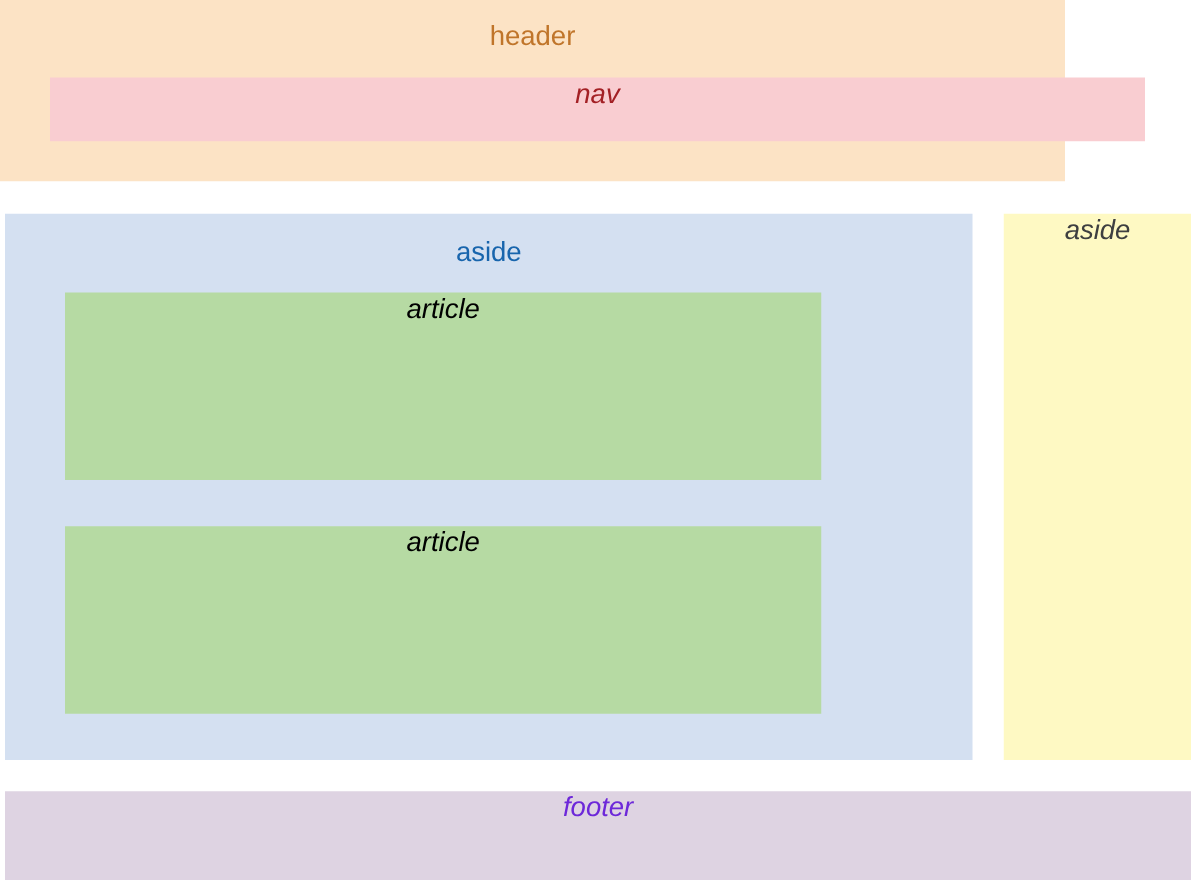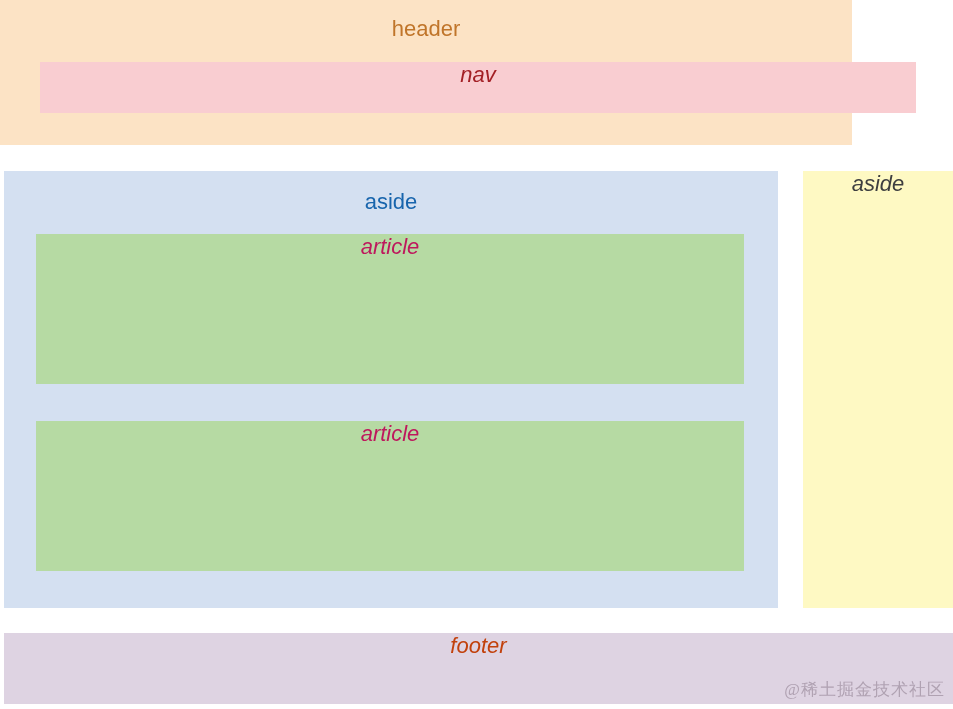--- a/index.html
+++ b/index.html
@@ -56,42 +56,42 @@
     width: 774px; height: 437px;
     background: #d4e0f1;
   }
   .main-label {
     margin-top: 18px;
     color: #1865ad;
   }
 
   
   .article-block {
-    left: 32px;
-    width: 708px; height: 150px;
+    left: 48px;
+    width: 605px; height: 150px;
     background: #b6daa3;
-    color: #be185d;
+    color: #000000;
   }
   .article-1 { top: 63px; }
   .article-2 { top: 250px; }
 
   
   .aside-block {
     left: 803px; top: 171px;
     width: 150px; height: 437px;
     background: #fef9c3;
     color: #3e3f40;
   }
 
   
   .footer-block {
     left: 4px; top: 633px;
     width: 949px; height: 71px;
     background: #ded3e2;
-    color: #c2410c;
+    color: #6d28d9;
   }
 
   
   .watermark {
     position: absolute;
     right: 8px;
     bottom: 8px;
     font-size: 17px;
     color: #b0a2b2;
     letter-spacing: 1px;
@@ -123,15 +123,14 @@
   </div>
 
   <div class="block aside-block centered">
     <span class="label">aside</span>
   </div>
 
   <div class="block footer-block centered">
     <span class="label">footer</span>
   </div>
 
-  <span class="watermark">@稀土掘金技术社区</span>
 
 </div>
 
 </body></html>

